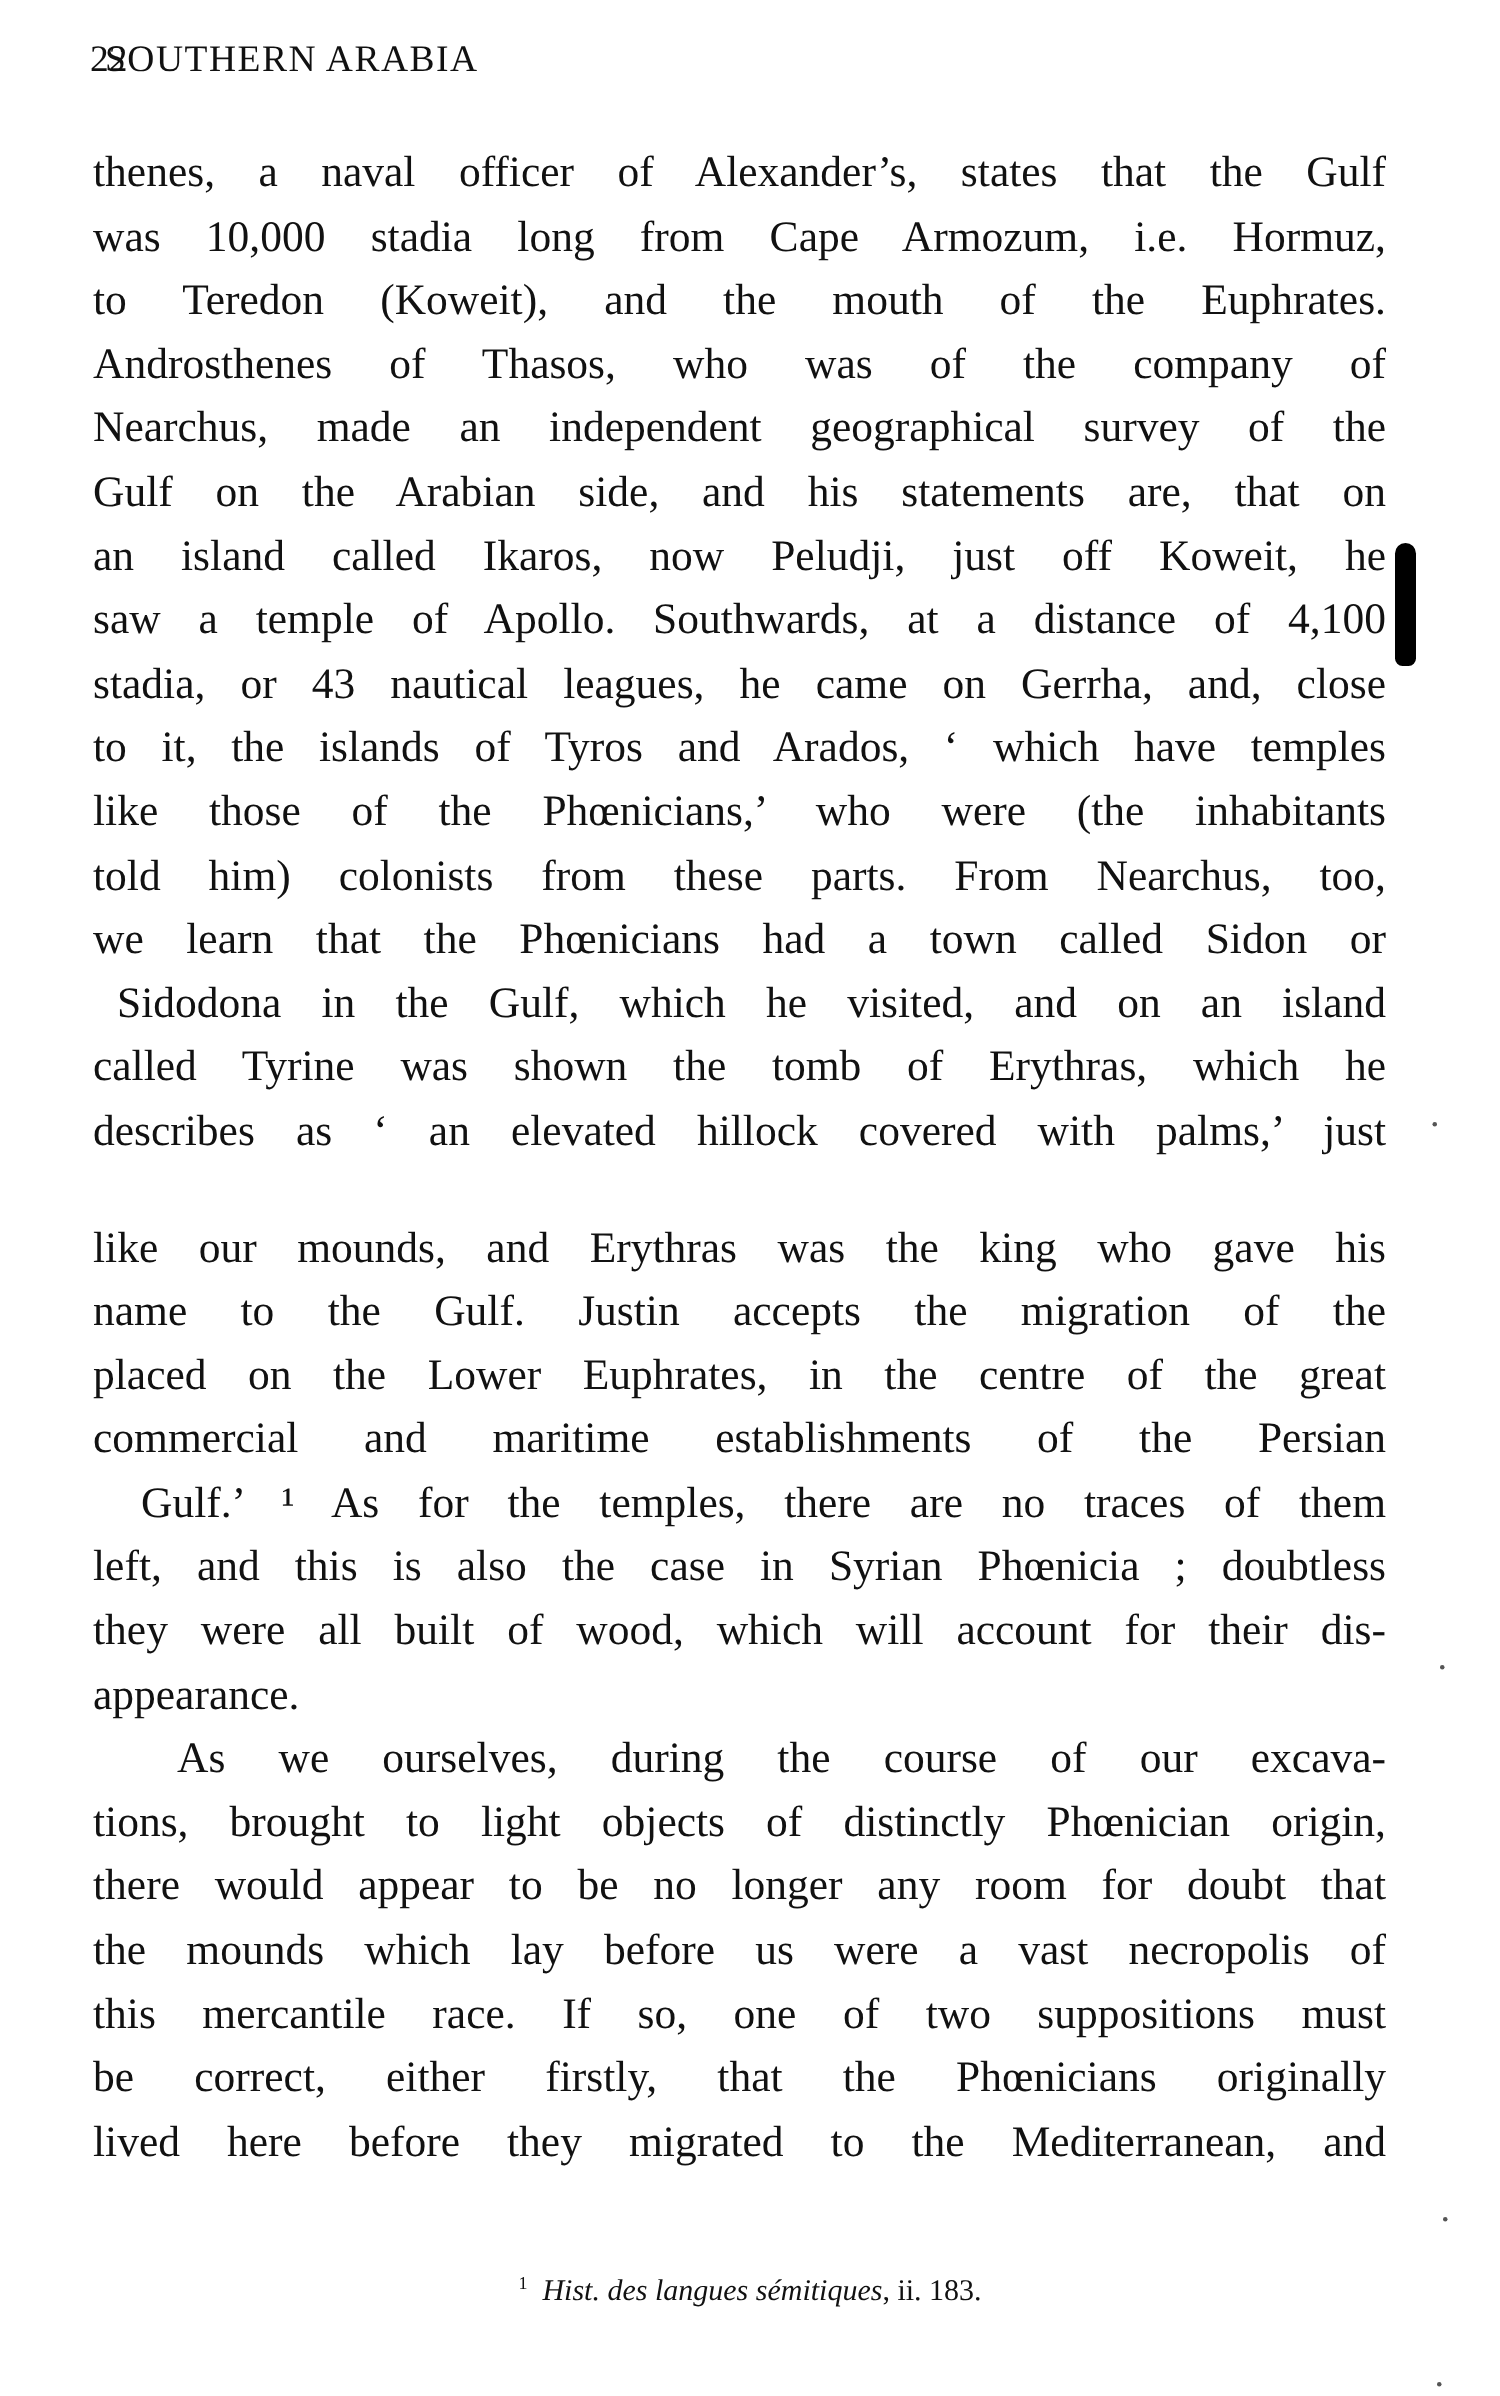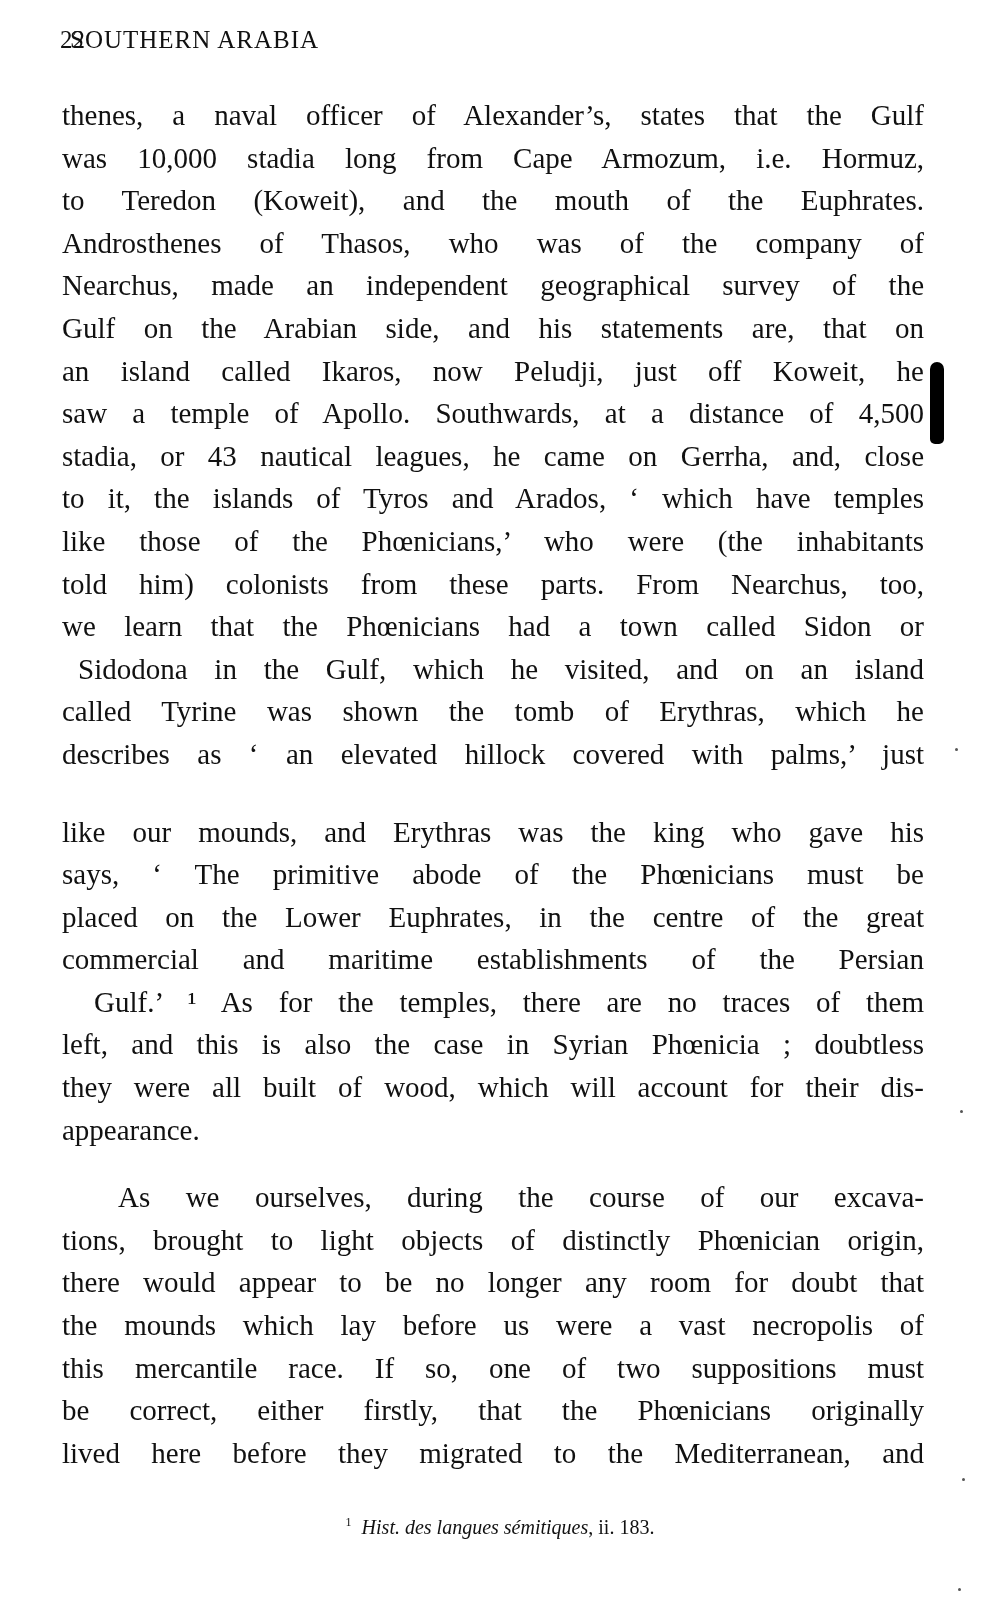--- a/index.html
+++ b/index.html
@@ -6,21 +6,21 @@
   body { width: 1000px; height: 1597px; position: relative; overflow: hidden;
          font-family: "Liberation Serif", "DejaVu Serif", serif; color: #111; }
   .header { position: absolute; top: 26px; left: 60px; width: 870px; height: 36px; }
   .page-num { position: absolute; left: 0; top: 0; font-size: 25px; }
   .running-title { position: absolute; left: 0; width: 100%; top: 0; text-align: left;
                    font-size: 25px; letter-spacing: 1px; padding-left: 10px; box-sizing: border-box; }
   .body-text { position: absolute; top: 94px; left: 62px; width: 862px; }
   .line { display: block; height: 42.6px; line-height: 42.6px; font-size: 29px;
           text-align: justify; text-align-last: justify; white-space: nowrap; }
   .line.last { text-align-last: left; }
-  .line.indent { padding-left: 56px; margin-top: 25px; }
+  .line.indent { padding-left: 56px; }
   .footnote { position: absolute; top: 1515px; left: 0; width: 1000px; text-align: center;
               font-size: 20px; }
   .footnote i { font-style: italic; }
   .fn-mark { font-size: 12px; vertical-align: super; margin-right: 10px; }
   .smudge { position: absolute; left: 930px; top: 362px; width: 14px; height: 82px;
             background: #000; border-radius: 7px 7px 5px 5px; }
   .dot { position: absolute; width: 3px; height: 3px; background: #555; border-radius: 50%; }
 </style>
 </head>
 <body>
@@ -31,31 +31,31 @@
 </div>
 
 <div class="body-text">
   <span class="line" style="white-space: normal;">thenes, a naval officer of Alexander’s, states that the Gulf</span>
   <span class="line" style="white-space: normal;">was 10,000 stadia long from Cape Armozum, i.e. Hormuz,</span>
   <span class="line" style="white-space: normal;">to Teredon (Koweit), and the mouth of the Euphrates.</span>
   <span class="line" style="white-space: normal;">Androsthenes of Thasos, who was of the company of</span>
   <span class="line" style="white-space: normal;">Nearchus, made an independent geographical survey of the</span>
   <span class="line" style="white-space: normal;">Gulf on the Arabian side, and his statements are, that on</span>
   <span class="line" style="white-space: normal;">an island called Ikaros, now Peludji, just off Koweit, he</span>
-  <span class="line" style="white-space: normal;">saw a temple of Apollo.  Southwards, at a distance of 4,500</span>
+  <span class="line" style="white-space: normal;">saw a temple of Apollo.  Southwards, at a distance of 4,100</span>
   <span class="line" style="white-space: normal;">stadia, or 43 nautical leagues, he came on Gerrha, and, close</span>
   <span class="line" style="white-space: normal;">to it, the islands of Tyros and Arados, ‘ which have temples</span>
   <span class="line" style="white-space: normal;">like those of the Phœnicians,’ who were (the inhabitants</span>
   <span class="line" style="white-space: normal;">told him) colonists from these parts.  From Nearchus, too,</span>
   <span class="line" style="white-space: normal;">we learn that the Phœnicians had a town called Sidon or</span>
   <span class="line" style="white-space: normal; margin-left: 16px;">Sidodona in the Gulf, which he visited, and on an island</span>
   <span class="line" style="white-space: normal;">called Tyrine was shown the tomb of Erythras, which he</span>
   <span class="line" style="white-space: normal;">describes as ‘ an elevated hillock covered with palms,’ just</span>
   <span class="line" style="white-space: normal; margin-top: 35px;">like our mounds, and Erythras was the king who gave his</span>
-  <span class="line" style="white-space: normal;">says, ‘ The primitive abode of the Phœnicians must be</span>
+  <span class="line" style="white-space: normal;">name to the Gulf.  Justin accepts the migration of the</span>
   <span class="line" style="white-space: normal;">placed on the Lower Euphrates, in the centre of the great</span>
   <span class="line" style="white-space: normal;">commercial and maritime establishments of the Persian</span>
   <span class="line" style="white-space: normal; margin-left: 32px;">Gulf.’ ¹  As for the temples, there are no traces of them</span>
   <span class="line" style="white-space: normal;">left, and this is also the case in Syrian Phœnicia ; doubtless</span>
   <span class="line" style="white-space: normal;">they were all built of wood, which will account for their dis-</span>
   <span class="line last">appearance.</span>
   <span class="line indent" style="white-space: normal;">As we ourselves, during the course of our excava-</span>
   <span class="line" style="white-space: normal;">tions, brought to light objects of distinctly Phœnician origin,</span>
   <span class="line" style="white-space: normal;">there would appear to be no longer any room for doubt that</span>
   <span class="line" style="white-space: normal;">the mounds which lay before us were a vast necropolis of</span>

